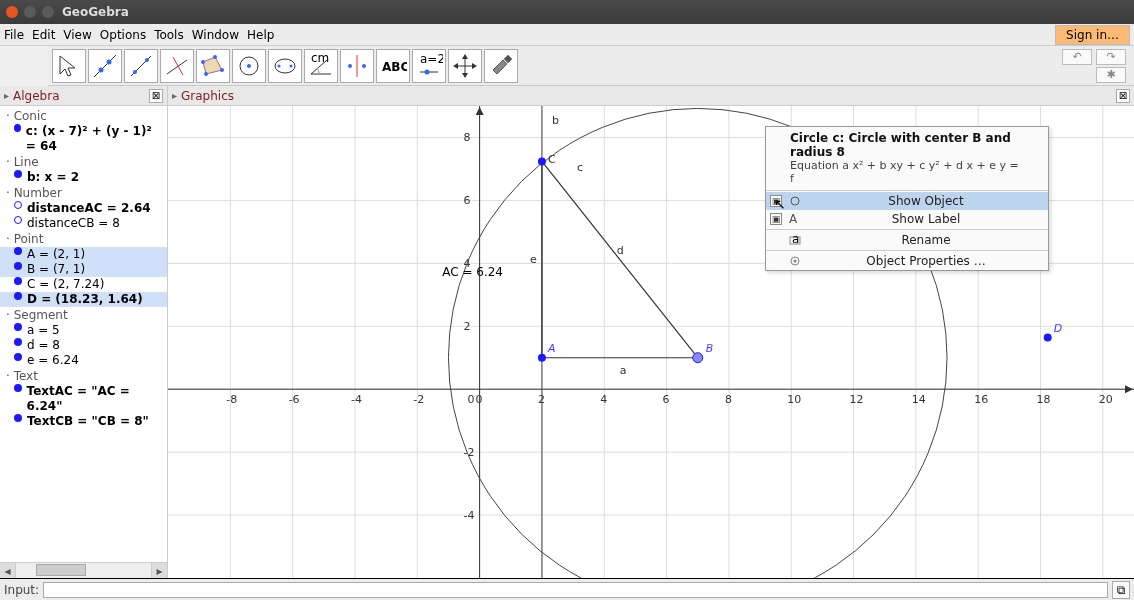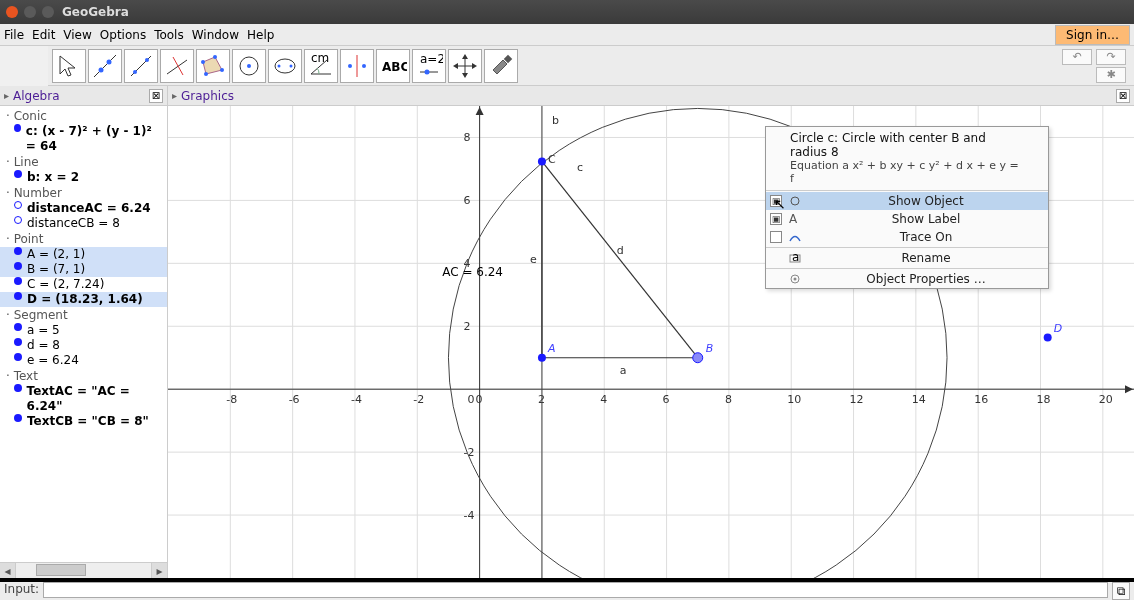--- a/index.html
+++ b/index.html
@@ -26,21 +26,21 @@
 .toolbar .spacer { flex: 1; }
 .undo-redo { display: flex; flex-direction: column; gap: 2px; margin-right: 4px; }
 .undo-redo .row { display: flex; gap: 4px; }
 .ur-btn { width: 30px; height: 16px; border: 1px solid #bbb; background: #fafafa; display:flex; align-items:center; justify-content:center; cursor:pointer; font-size:11px; color:#888; }
 
 
 .main { display: flex; height: 492px; }
 .panel { display: flex; flex-direction: column; }
 .panel-header { height: 20px; background: #e8e8e8; border-bottom: 1px solid #ccc; display: flex; align-items: center; padding: 0 4px; }
 .panel-header .tri { margin-right: 4px; color:#666; font-size:10px; }
-.panel-header .title { flex: 1; color: #4c1d95; }
+.panel-header .title { flex: 1; color: #7f1d1d; }
 .panel-header .close { width: 14px; height: 14px; border:1px solid #aaa; display:flex; align-items:center; justify-content:center; font-size:10px; cursor:pointer; background:#fff; }
 
 .algebra { width: 168px; border-right: 1px solid #ccc; background:#fff; }
 .algebra-body { flex:1; overflow:auto; padding: 2px 0; }
 .algebra-body .cat { color:#555; padding: 1px 6px; }
 .algebra-body .item { display:flex; align-items:flex-start; padding: 0 4px 0 14px; line-height:15px; }
 .algebra-body .bullet { width:8px; height:8px; border-radius:50%; margin-right:5px; }
 .bullet-fill { background:#1a1aff; }
 .bullet-empty { background:#fff; border:1px solid #1a1aff; }
 .item .bold { font-weight:bold; }
@@ -58,32 +58,32 @@
 .obj-point { fill:#1a1aff; }
 .obj-point-stroke { fill:#8a8af8; stroke:#1a1aff; stroke-width:1; }
 .obj-line { stroke:#444; stroke-width:1; }
 .obj-seg { stroke:#333; stroke-width:1.2; }
 .lbl { font-size:11px; fill:#333; }
 .lbl-blue { fill:#4040ff; font-style:italic; }
 .txt { font-size:12px; fill:#000; }
 
 
 .ctx { position:absolute; left:597px; top:20px; width:284px; border:1px solid #999; background:#fafafa; box-shadow:2px 2px 4px rgba(0,0,0,.15); }
-.ctx .ctx-title { padding:4px 24px 0 24px; font-weight:normal; color:#111; }
+.ctx .ctx-title { padding:4px 24px 0 24px; font-weight:bold; color:#111; }
 .ctx .ctx-sub { padding:0 24px 4px 24px; color:#444; font-size:11px; }
 .ctx .sep { border-top:1px solid #ccc; margin:1px 0; }
 .ctx .ctx-row { display:flex; align-items:center; height:18px; padding:0 4px; cursor:pointer; position:relative;}
 .ctx .ctx-row.hl { background:#bcd4ee; }
 .ctx .checkbox { width:12px; height:12px; border:1px solid #888; background:#fff; display:flex; align-items:center; justify-content:center; font-size:9px; margin-right:6px; color:#333; }
 .ctx .ctx-icon { width:14px; height:14px; margin-right:6px; display:flex; align-items:center; justify-content:center; }
 .ctx .ctx-label { flex:1; color:#222;text-align:center; }
 .cursor-img { position:absolute; left:8px; top:4px; font-size:14px; pointer-events:none; }
 
 
-.inputbar { height:22px; border-top:4px solid #000000; background:#ececec; display:flex; align-items:flex-start; padding:0 4px; gap:4px; }
+.inputbar { height:22px; border-top:1px solid #000000; background:#ececec; display:flex; align-items:center; padding:0 4px; gap:4px; }
 .inputbar label { color:#444; }
 .inputbar input { flex:1; border:1px solid #aaa; height:16px; padding:0 3px; background:#fff; }
 .inputbar .help { width:18px; height:18px; border:1px solid #aaa; background:#fafafa; display:flex; align-items:center; justify-content:center; cursor:pointer; }
 </style>
 </head>
 <body>
 
 <div class="titlebar">
   <div class="win-btns">
     <div class="win-btn close-btn"></div>
@@ -223,21 +223,21 @@
           <span class="bold">c: (x - 7)² + (y - 1)² = 64</span>
         </div>
         <div class="cat">· Line</div>
         <div class="item">
           <span class="bullet bullet-fill"></span>
           <span class="bold">b: x = 2</span>
         </div>
         <div class="cat">· Number</div>
         <div class="item">
           <span class="bullet bullet-empty"></span>
-          <span class="bold">distanceAC = 6.24</span>
+          <span class="bold">distanceAC = 2.64</span>
         </div>
         <div class="item">
           <span class="bullet bullet-empty"></span>
           <span>distanceCB = 8</span>
         </div>
         <div class="cat">· Point</div>
         <div class="item highlighted">
           <span class="bullet bullet-fill"></span>
           <span>A = (2, 1)</span>
         </div>
@@ -379,29 +379,20 @@
         </div>
         <div class="ctx-row">
           <span class="checkbox">▣</span>
           <span class="ctx-icon">
               <svg width="12" height="12">
                 <text x="0" y="10" font-size="9" fill="#555">A</text>
               </svg>
             </span>
           <span class="ctx-label">Show Label</span>
         </div>
-        <div class="ctx-row">
-          <span class="checkbox"></span>
-          <span class="ctx-icon">
-              <svg width="12" height="12">
-                <path d="M1 10 Q6 1 11 10" fill="none" stroke="#36c" stroke-width="1.5"></path>
-              </svg>
-            </span>
-          <span class="ctx-label">Trace On</span>
-        </div>
         <div class="sep"></div>
         <div class="ctx-row">
           <span style="width:18px"></span>
           <span class="ctx-icon">
               <svg width="12" height="12">
                 <rect x="1" y="3" width="10" height="7" fill="none" stroke="#888"></rect>
                 <text x="3" y="9" font-size="7">a</text>
               </svg>
             </span>
           <span class="ctx-label">Rename</span>

